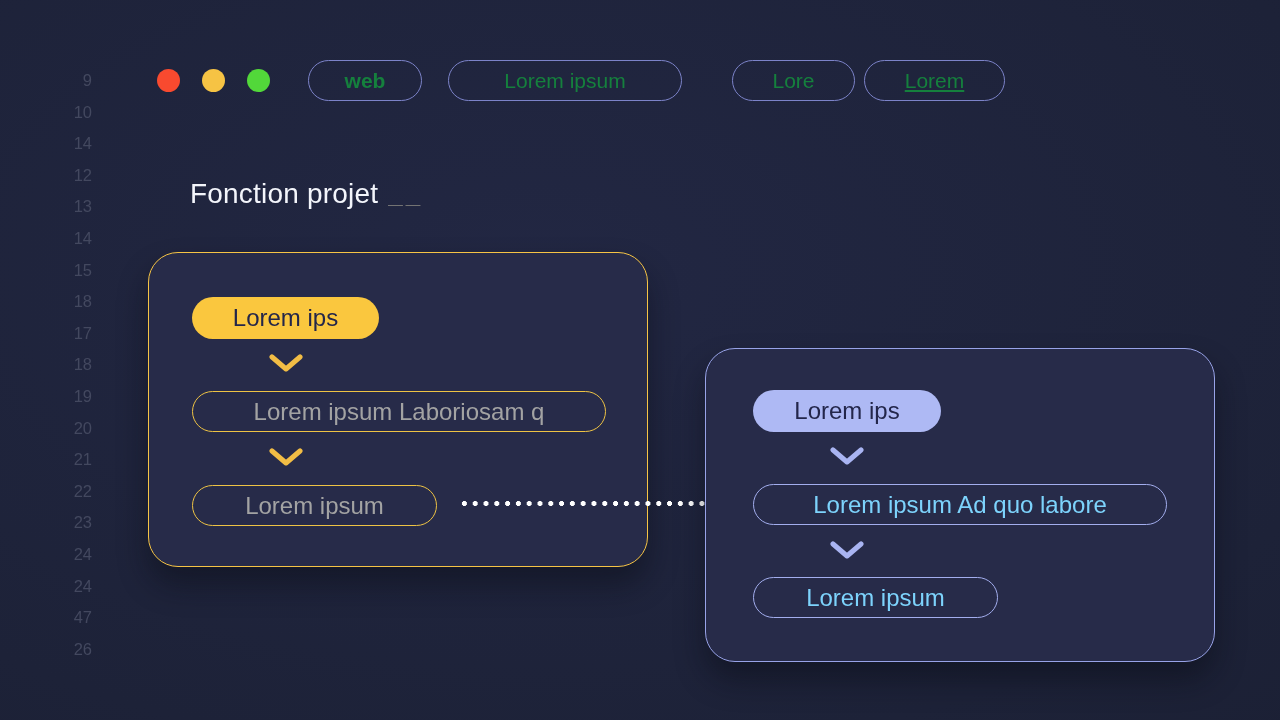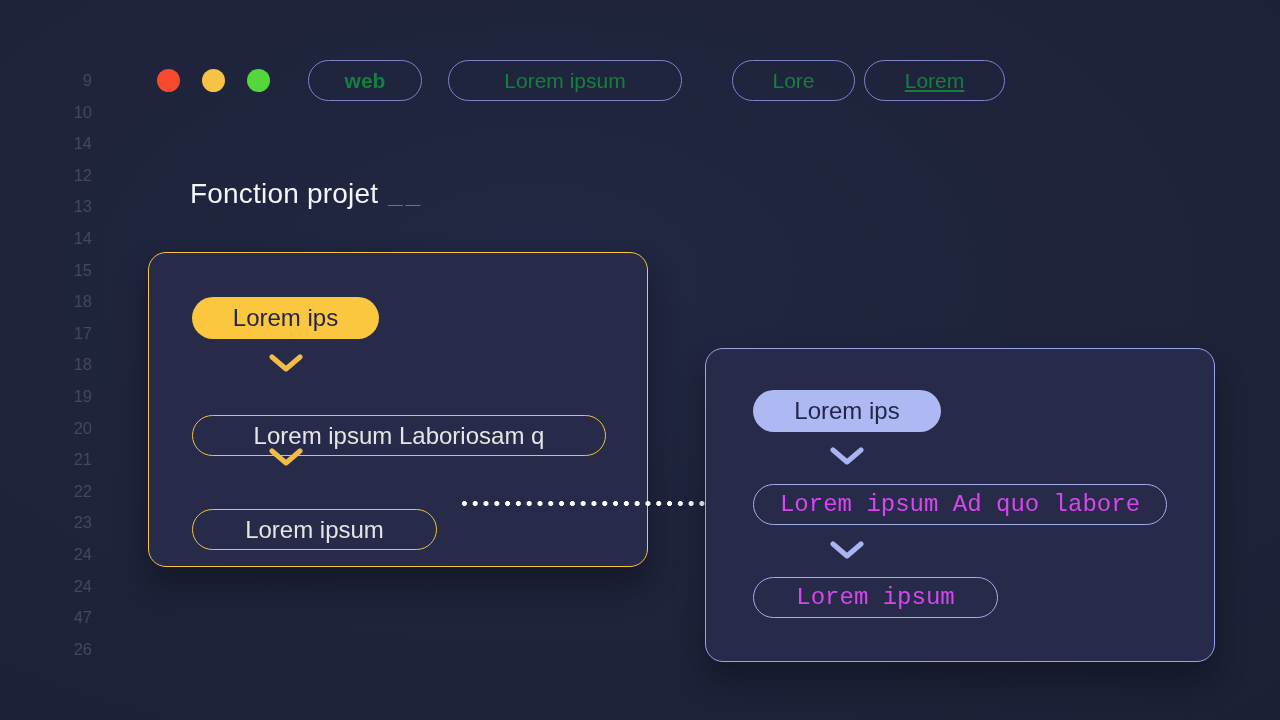--- a/index.html
+++ b/index.html
@@ -45,36 +45,36 @@
     font-size:28px; font-weight:500; color:#f3f5fb;
     letter-spacing:0.2px;
   }
   .page-title .uscore {
     font-weight:700; margin-left:10px; letter-spacing:3px; font-size:26px;
     color:#737373;
   }
 
   
   .flow-box {
-    position:absolute; border-radius:18px;
+    position:absolute; border-radius:30px;
     background:#272b49;
     box-shadow: 0 18px 30px rgba(8,10,20,0.45);
   }
   .box-yellow { left:148px; top:252px; width:500px; height:315px; border:1.6px solid #f6c445; }
   .box-purple { left:705px; top:348px; width:510px; height:314px; border:1.6px solid #98a3e8; }
 
   .pill {
     position:absolute; border-radius:22px;
     display:flex; align-items:center; justify-content:center;
     font-size:24px; white-space:nowrap; cursor:pointer;
   }
   .pill-filled-yellow { background:#fac73e; color:#23264a; font-weight:500; }
-  .pill-outline-yellow { border:1.6px solid #eec344; color:#e5e5e5; background:transparent;margin-top:24px; }
+  .pill-outline-yellow { border:1.6px solid #eec344; color:#a3a3a3; background:transparent; }
   .pill-filled-purple { background:#aeb9f4; color:#23264a; font-weight:500; }
-  .pill-outline-purple { border:1.6px solid #a3aeee; color:#d946ef; background:transparent;font-family:Liberation Mono, monospace; }
+  .pill-outline-purple { border:1.6px solid #a3aeee; color:#7dd3fc; background:transparent; }
 
   
   .y-n1 { left:43px;  top:44px;  width:187px; height:42px; }
   .y-c1 { left:43px;  top:99px;  width:187px; height:22px; }
   .y-n2 { left:43px;  top:138px; width:414px; height:41px; }
   .y-c2 { left:43px;  top:193px; width:187px; height:22px; }
   .y-n3 { left:43px;  top:232px; width:245px; height:41px; }
 
   
   .p-n1 { left:47px;  top:41px;  width:188px; height:42px; }

